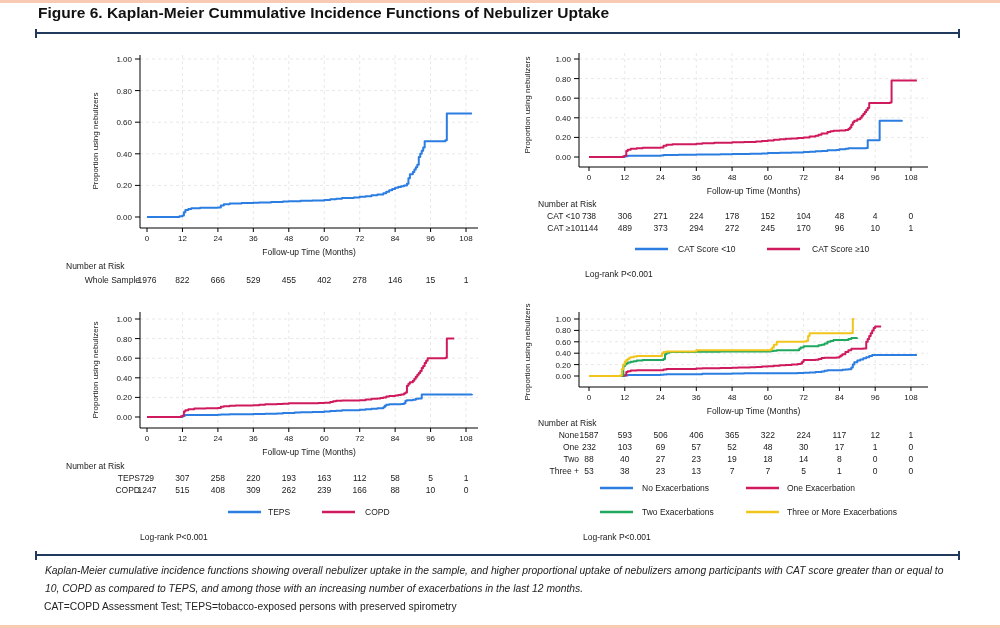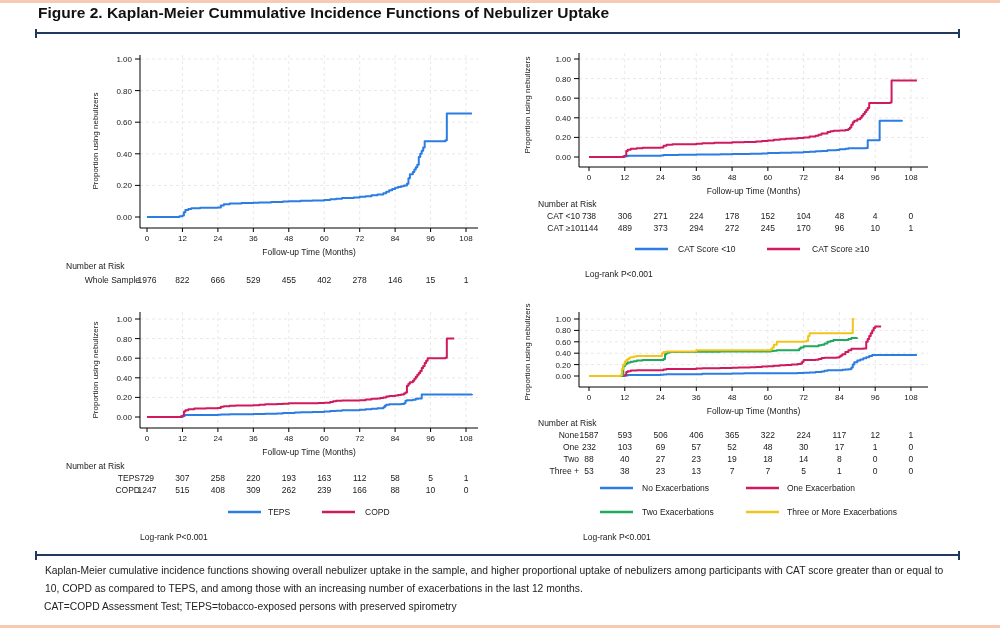--- a/index.html
+++ b/index.html
@@ -17,30 +17,30 @@
   .ibeam .cap-r{right:0;}
   .rule-top{left:35px;width:925px;top:29px;}
   .rule-bottom{left:35px;width:925px;top:551px;}
   .panel{position:absolute;}
   #panel-tl{left:38px;top:45px;width:460px;height:255px;}
   #panel-tr{left:505px;top:45px;width:490px;height:250px;}
   #panel-bl{left:38px;top:300px;width:460px;height:255px;}
   #panel-br{left:505px;top:300px;width:490px;height:255px;}
   .panel svg{display:block;width:100%;height:100%;}
   svg text{font-family:"Liberation Sans",sans-serif;fill:#1a1a1a;}
-  .caption{position:absolute;left:45px;top:562px;width:910px;font-size:10.3px;line-height:1.78;color:#222;}
+  .caption{position:absolute;left:45px;top:562px;width:910px;font-size:10.3px;line-height:1.78;color:#222;font-style:italic;}
   .footnote{position:absolute;left:44px;top:601px;width:910px;font-size:10.3px;color:#222;}
 </style>
 </head>
 <body>
 
 <div class="page">
   <div class="border-strip border-top" style="background: rgb(249, 202, 179);"></div>
 
-  <div class="figure-title">Figure 2. Kaplan-Meier Cummulative Incidence Functions of Nebulizer Uptake</div>
+  <div class="figure-title">Figure 6. Kaplan-Meier Cummulative Incidence Functions of Nebulizer Uptake</div>
 
   <div class="ibeam rule-top">
     <span class="cap-l" style="background: rgb(32, 57, 92);"></span>
     <span class="bar" style="background: rgb(32, 57, 92);"></span>
     <span class="cap-r" style="background: rgb(32, 57, 92);"></span>
   </div>
 
   <div class="panel" id="panel-tl">
     <svg viewBox="0 0 460 255">
         <g>

